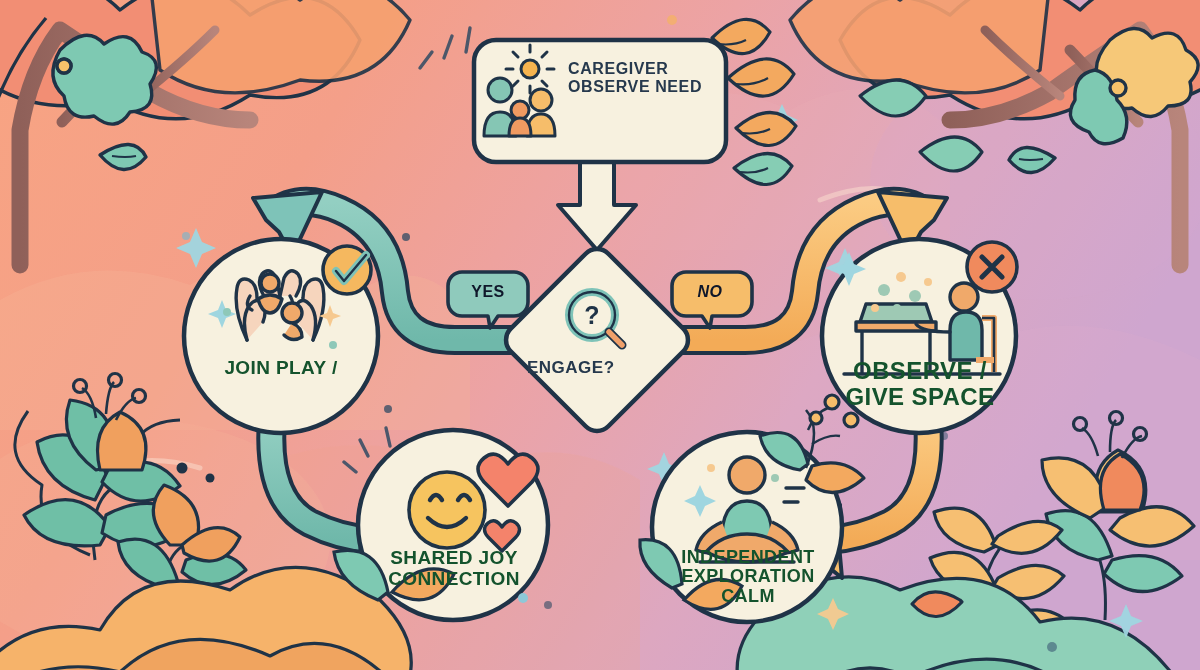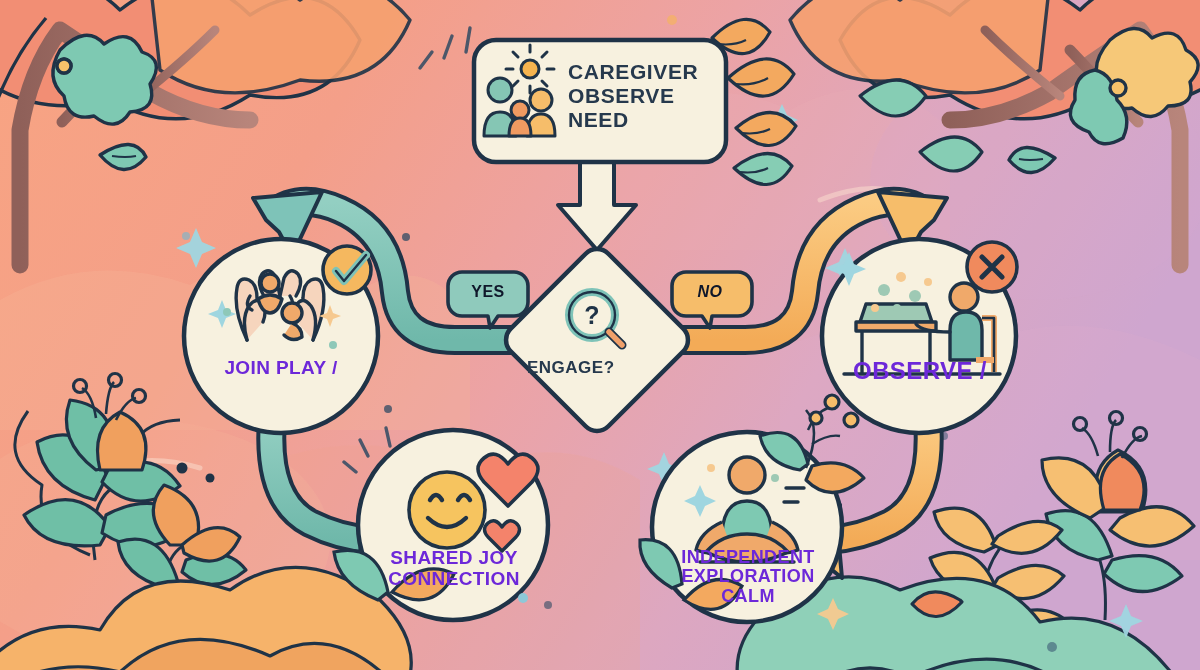--- a/index.html
+++ b/index.html
@@ -3,27 +3,27 @@
 <meta charset="utf-8">
 <style>
   html,body{margin:0;padding:0;background:#fff;}
   body{font-family:"Liberation Sans",sans-serif;}
   #stage{
     position:relative;width:1200px;height:670px;overflow:hidden;
     background:#f6a88c;
   }
   #stage svg.layer{position:absolute;left:0;top:0;width:1200px;height:670px;}
   .nodeText{
-    position:absolute;text-align:center;color:#6d28d9;
+    position:absolute;text-align:center;color:#14532d;
     font-weight:bold;letter-spacing:.4px;line-height:1.08;
     pointer-events:none;text-transform:uppercase;
   }
   .hdrText{
     position:absolute;color:#26394d;font-weight:bold;
-    letter-spacing:.6px;line-height:1.14;font-size:21px;text-transform:uppercase;
+    letter-spacing:.6px;line-height:1.14;font-size:16px;text-transform:uppercase;
   }
   .bubbleText{
     position:absolute;color:#0f172a;font-weight:bold;font-size:16px;
     letter-spacing:.5px;text-align:center;text-transform:uppercase;
   }
   .diamondText{
     position:absolute;color:#26394d;font-weight:bold;font-size:17px;
     letter-spacing:.5px;text-align:left;text-transform:uppercase;
   }
 </style>
@@ -416,20 +416,21 @@
   <div class="bubbleText" style="left:682px;top:283px;width:56px;font-style:italic;">No</div>
 
   <div class="diamondText" style="left:527px;top:358px;width:140px;">Engage?</div>
 
   <div class="nodeText" style="left:186px;top:358px;width:190px;font-size:19px;">
     <div>JOIN PLAY /</div>
   </div>
 
   <div class="nodeText" style="left:826px;top:358px;width:188px;font-size:24px;">
     <div>OBSERVE /</div>
+    <div>GIVE SPACE</div>
   </div>
 
   <div class="nodeText" style="left:657px;top:548px;width:182px;font-size:18px;">
     <div>INDEPENDENT</div>
     <div>EXPLORATION</div>
     <div>CALM</div>
   </div>
 
   <div class="nodeText" style="left:363px;top:548px;width:182px;font-size:19px;">
     <div>SHARED JOY</div>

